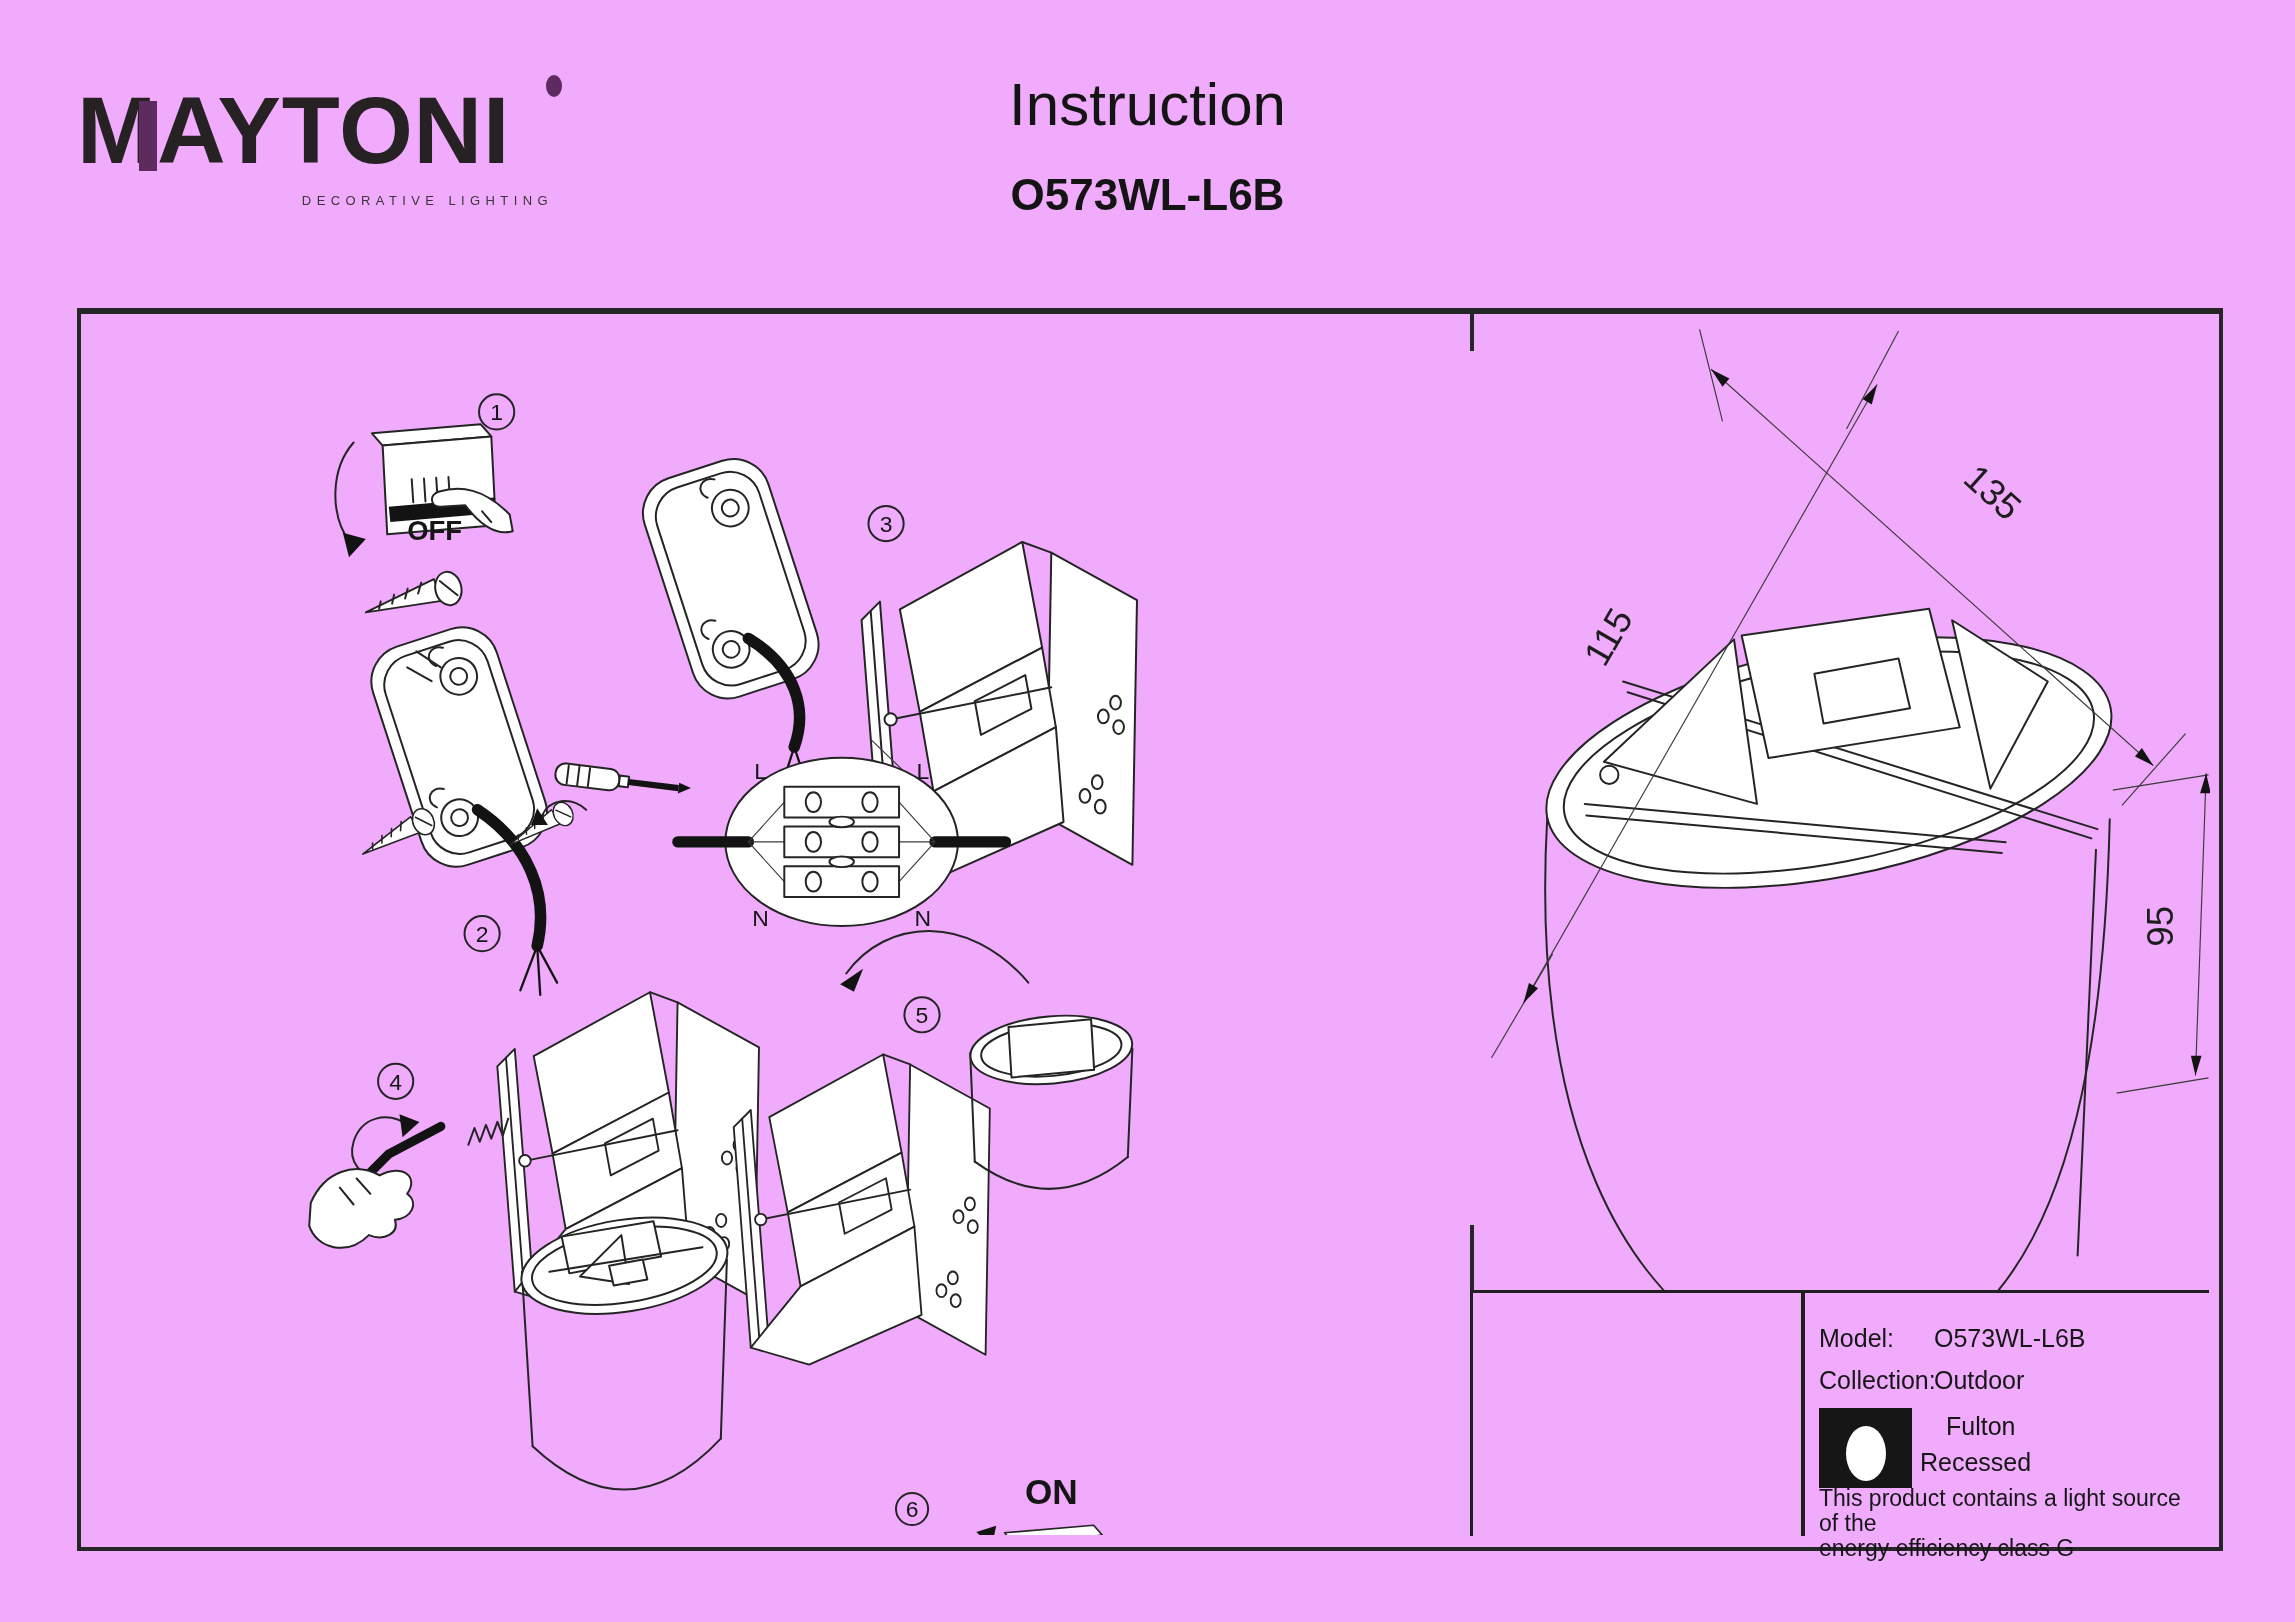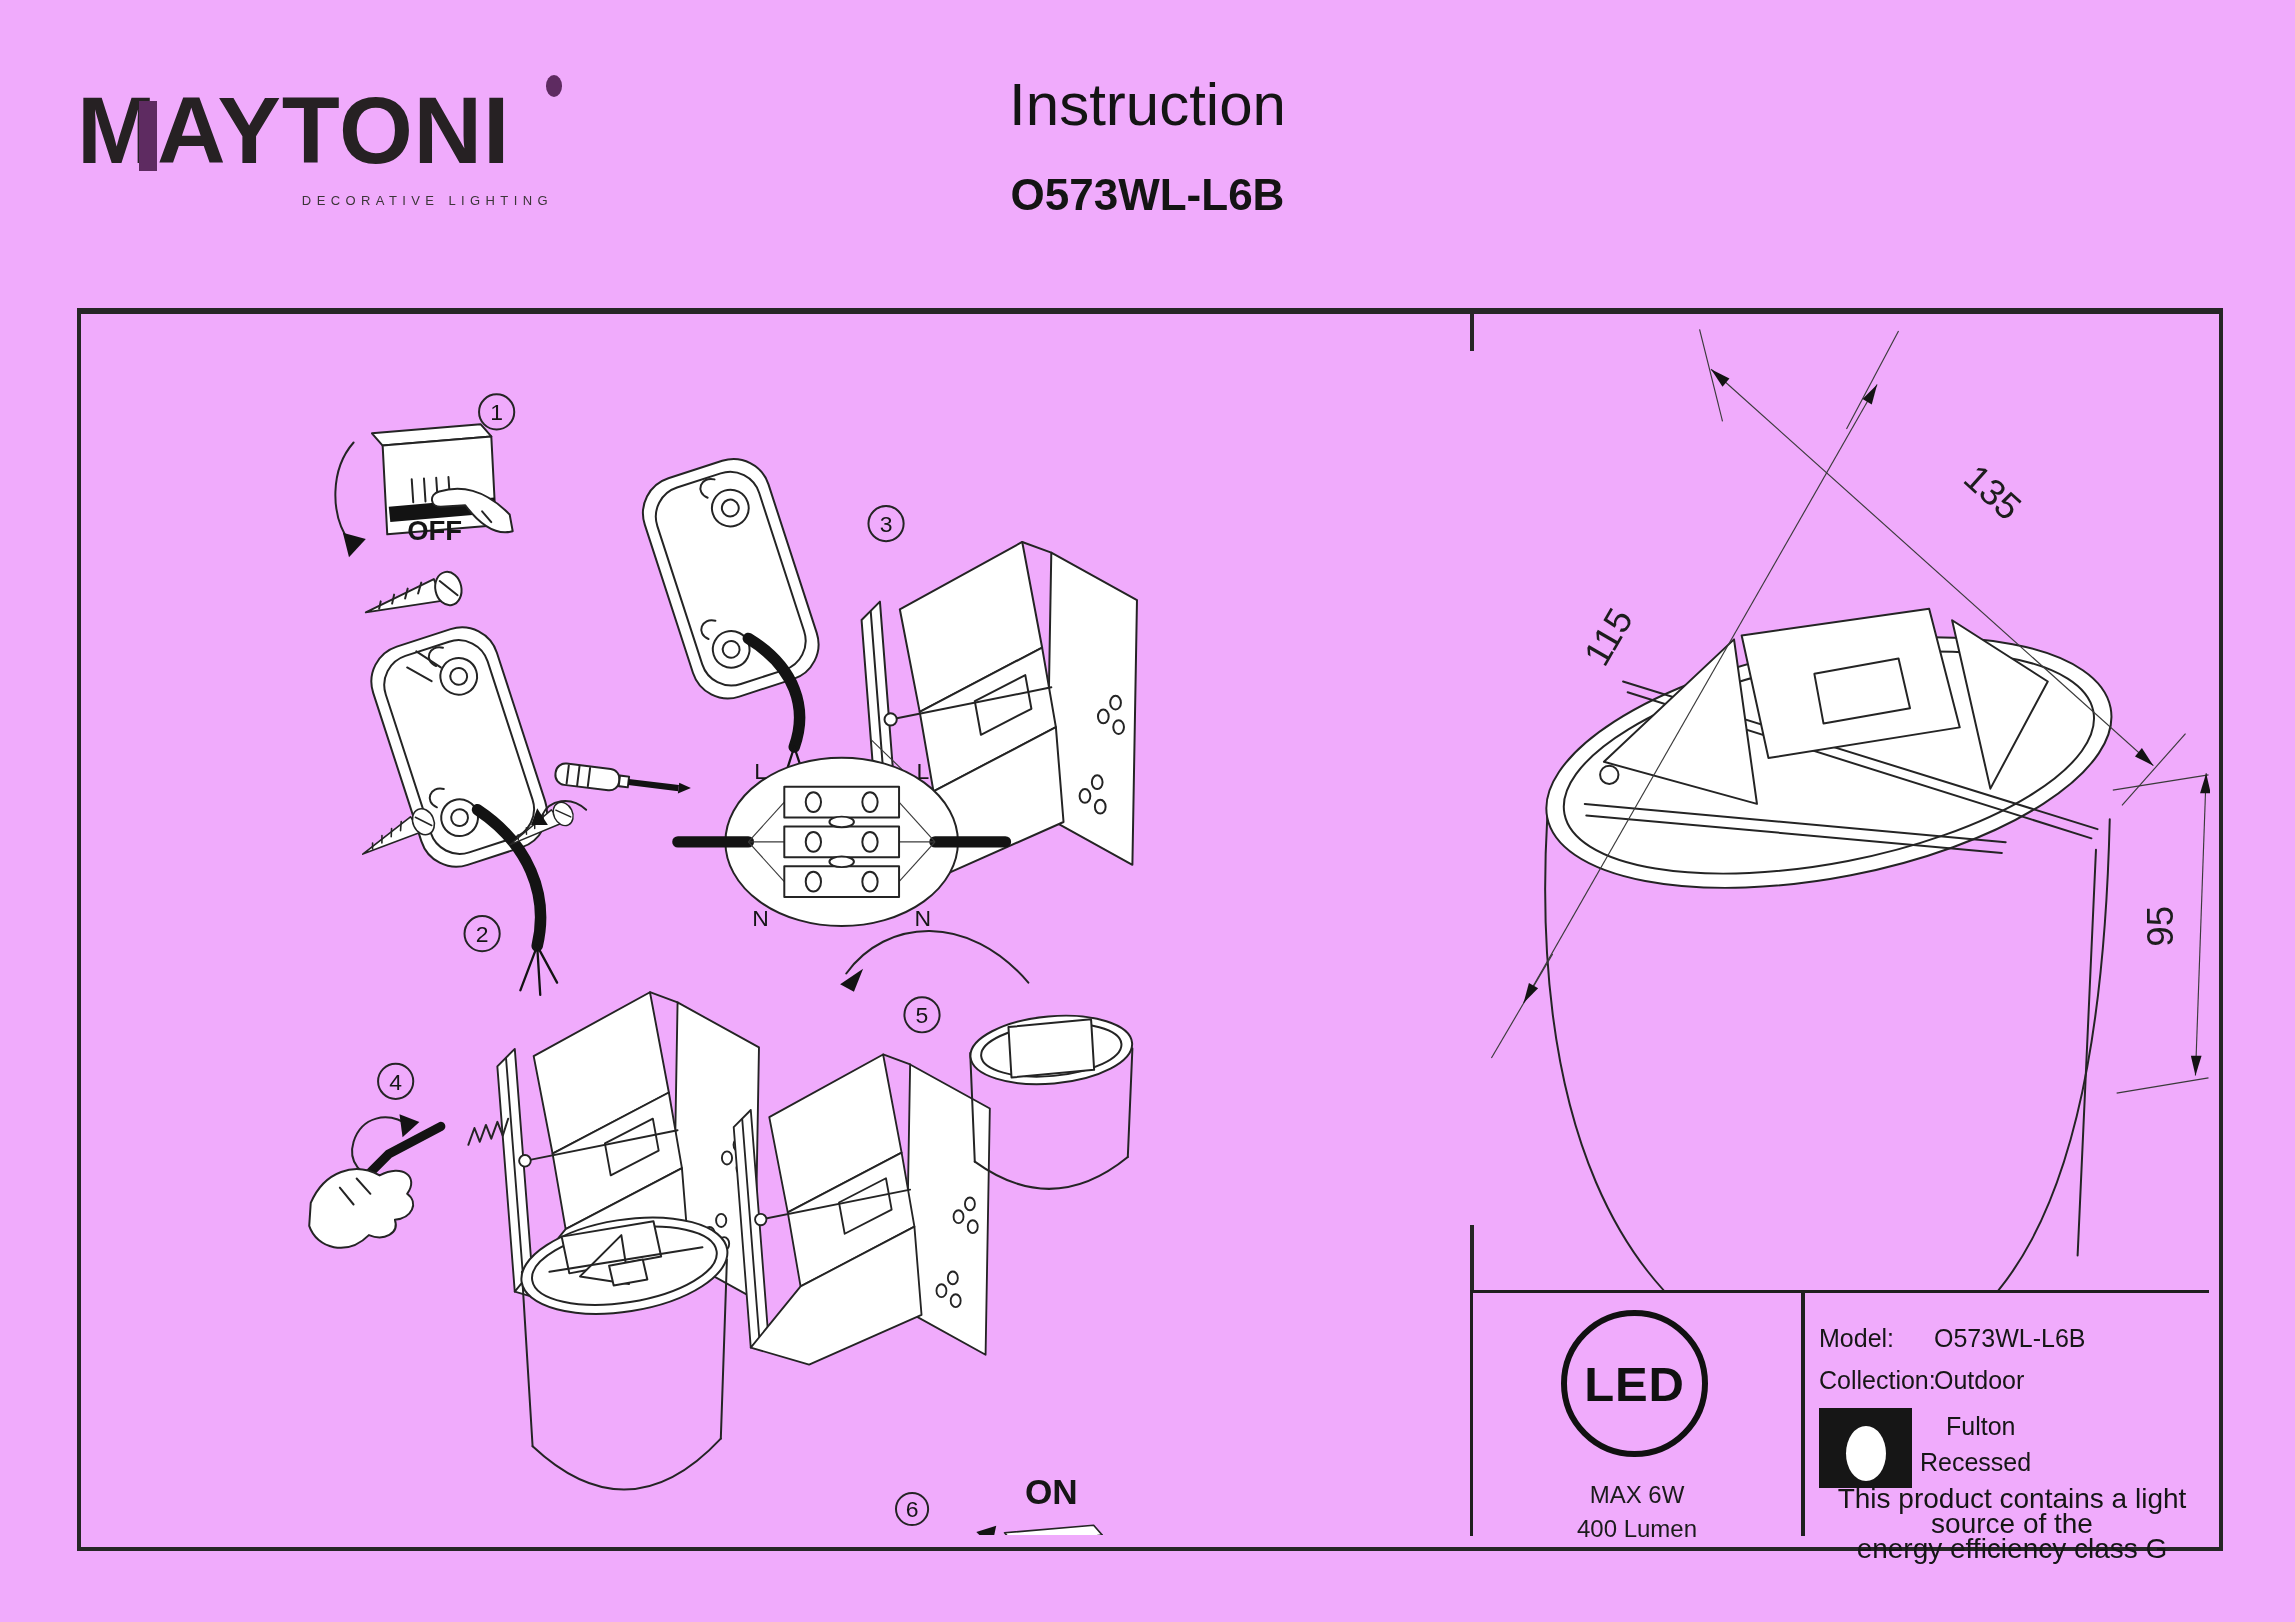--- a/index.html
+++ b/index.html
@@ -36,21 +36,21 @@
   .max-power{position:absolute;left:0;top:188px;width:328px;text-align:center;font-size:24px;color:#1b1b1b;}
   .lumen{position:absolute;left:0;top:222px;width:328px;text-align:center;font-size:24px;color:#1b1b1b;}
   .model-cell{position:absolute;left:312px;top:0;right:0;height:100%;font-size:25px;color:#161616;}
   .row-label{position:absolute;left:34px;}
   .row-value{position:absolute;left:149px;}
   .r1{top:31px;} .r2{top:73px;}
   .recessed-icon{position:absolute;left:34px;top:115px;width:93px;height:80px;background:#161616;}
   .recessed-icon .lens{position:absolute;left:27px;top:18.4px;width:40px;height:55px;border-radius:50%;background:#fff;}
   .series-name{position:absolute;left:161px;top:119px;}
   .mount-type{position:absolute;left:135px;top:155px;text-align:right;}
-  .note{position:absolute;left:34px;top:193px;width:386px;font-size:28px;line-height:25px;color:#161616;text-align:center;}
+  .note{position:absolute;left:34px;top:193px;width:386px;font-size:23px;line-height:25px;color:#161616;}
   svg text{font-family:"Liberation Sans", sans-serif;fill:#161616;}
   .ln{fill:none;stroke:#242424;stroke-width:2.6;stroke-linejoin:round;stroke-linecap:round;}
   .lw{fill:#ffffff;stroke:#242424;stroke-width:2.6;stroke-linejoin:round;}
   .thin{fill:none;stroke:#3a3a3a;stroke-width:1.5;}
   .blk{fill:#131313;stroke:none;}
   .cable{fill:none;stroke:#131313;stroke-width:15;stroke-linecap:round;}
   .fray{fill:none;stroke:#131313;stroke-width:3;stroke-linecap:round;}
   .stepnum{font-size:30px;}
   .dimtxt{font-size:48px;fill:#1d1d1d;}
   .lbl{font-size:30px;}
@@ -302,27 +302,20 @@
         <polygon class="blk" points="962,600 954,626 968,626"></polygon>
         <polygon class="blk" points="948,995 942,969 956,969"></polygon>
         <text class="dimtxt" transform="translate(918,800) rotate(-90)" text-anchor="middle">95</text>
       </g>
     </svg>
     </div>
 
     <div class="spec">
       <div class="spec-divider"></div>
 
-      <div class="led-cell">
-        <div class="led-circle">
-          <span class="led-text">LED</span>
-        </div>
-        <div class="max-power">MAX 6W</div>
-        <div class="lumen">400 Lumen</div>
-      </div>
 
       <div class="model-cell">
         <span class="row-label r1">Model:</span>
         <span class="row-value r1">O573WL-L6B</span>
         <span class="row-label r2">Collection:</span>
         <span class="row-value r2">Outdoor</span>
         <div class="recessed-icon">
           <div class="lens"></div>
         </div>
         <span class="series-name">Fulton</span>

